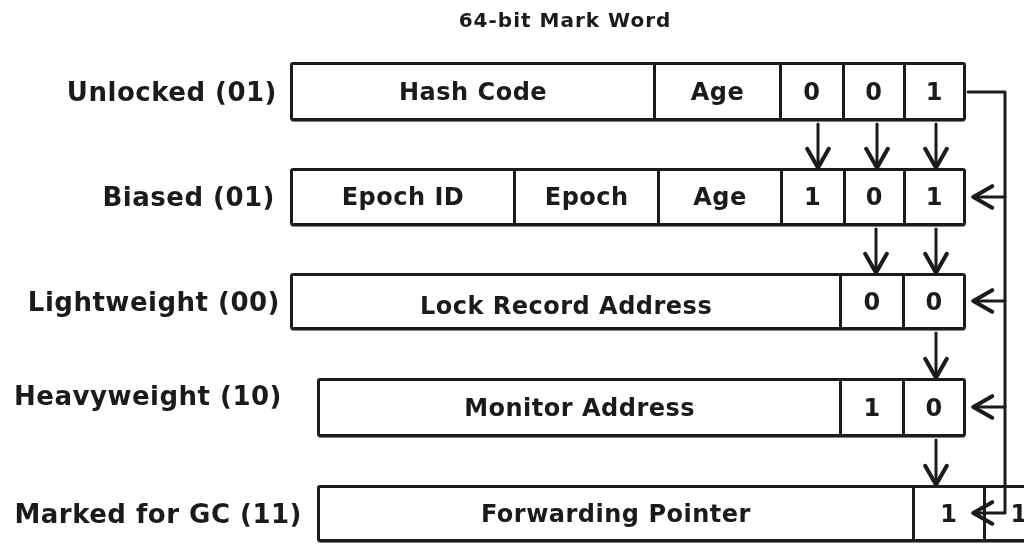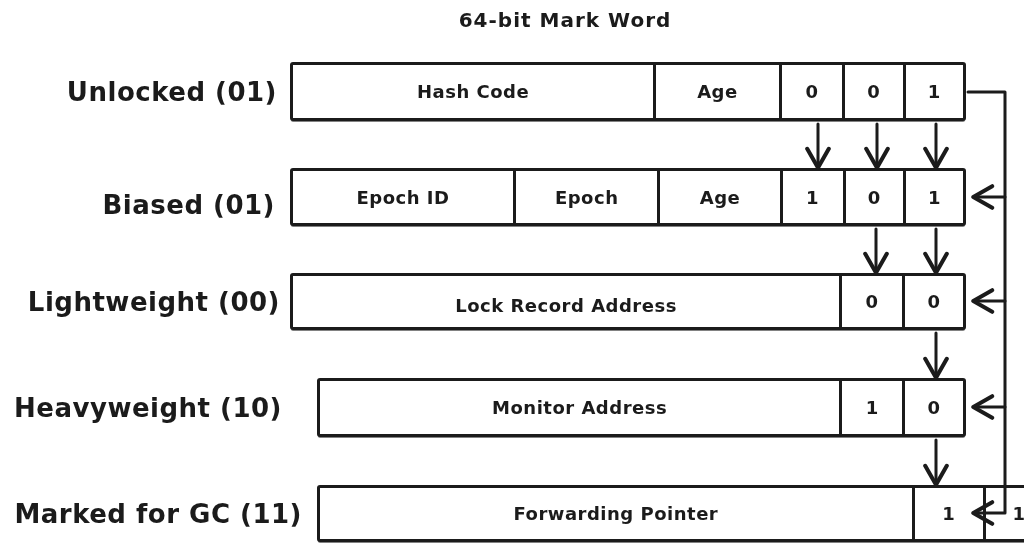--- a/index.html
+++ b/index.html
@@ -47,21 +47,21 @@
     display: flex;
     border: 3px solid var(--ink);
     border-radius: 3px;
     background: var(--bg);
     box-shadow: 0 2px 0 -1px rgba(27,27,27,0.55);
   }
   .cell {
     display: flex;
     align-items: center;
     justify-content: center;
-    font-size: 18px;
+    font-size: 24px;
     font-weight: bold;
     letter-spacing: 0.5px;
     white-space: nowrap;
     overflow: hidden;
   }
   .cell + .cell { border-left: 3px solid var(--ink); }
   .arrow-layer {
     position: absolute;
     left: 0;
     top: 0;
@@ -84,38 +84,38 @@
 
   <div class="row-label" style="width:277px; top:62px; height:59px;">Unlocked (01)</div>
   <div class="word-box" style="left:290px; top:62px; width:676px; height:59px;">
     <div class="cell" style="flex:370 1 0;">Hash Code</div>
     <div class="cell" style="flex:126 1 0;">Age</div>
     <div class="cell" style="flex:62 1 0;">0</div>
     <div class="cell" style="flex:59 1 0;">0</div>
     <div class="cell" style="flex:59 1 0;">1</div>
   </div>
 
-  <div class="row-label" style="width:275px; top:176px; height:58px;padding-left:32px;">Biased (01)</div>
+  <div class="row-label" style="width:275px; top:168px; height:58px;padding-left:32px;">Biased (01)</div>
   <div class="word-box" style="left:290px; top:168px; width:676px; height:58px;">
     <div class="cell" style="flex:227 1 0;">Epoch ID</div>
     <div class="cell" style="flex:146 1 0;">Epoch</div>
     <div class="cell" style="flex:123 1 0;">Age</div>
     <div class="cell" style="flex:62 1 0;">1</div>
     <div class="cell" style="flex:59 1 0;">0</div>
     <div class="cell" style="flex:59 1 0;">1</div>
   </div>
 
   <div class="row-label" style="width:280px; top:273px; height:57px;">Lightweight (00)</div>
   <div class="word-box" style="left:290px; top:273px; width:676px; height:57px;">
     <div class="cell" style="flex:556 1 0;margin-top:8px;">Lock Record Address</div>
     <div class="cell" style="flex:61 1 0;">0</div>
     <div class="cell" style="flex:59 1 0;">0</div>
   </div>
 
-  <div class="row-label" style="width:282px; top:378px; height:59px;">Heavyweight (10)</div>
+  <div class="row-label" style="width:282px; top:366px; height:59px;">Heavyweight (10)</div>
   <div class="word-box" style="left:317px; top:378px; width:649px; height:59px;">
     <div class="cell" style="flex:529 1 0;">Monitor Address</div>
     <div class="cell" style="flex:61 1 0;">1</div>
     <div class="cell" style="flex:59 1 0;">0</div>
   </div>
 
   <div class="row-label" style="width:302px; top:485px; height:57px;">Marked for GC (11)</div>
   <div class="word-box" style="left:317px; top:485px; width:738px; height:57px;">
     <div class="cell" style="flex:529 1 0;">Forwarding Pointer</div>
     <div class="cell" style="flex:61 1 0;">1</div>

